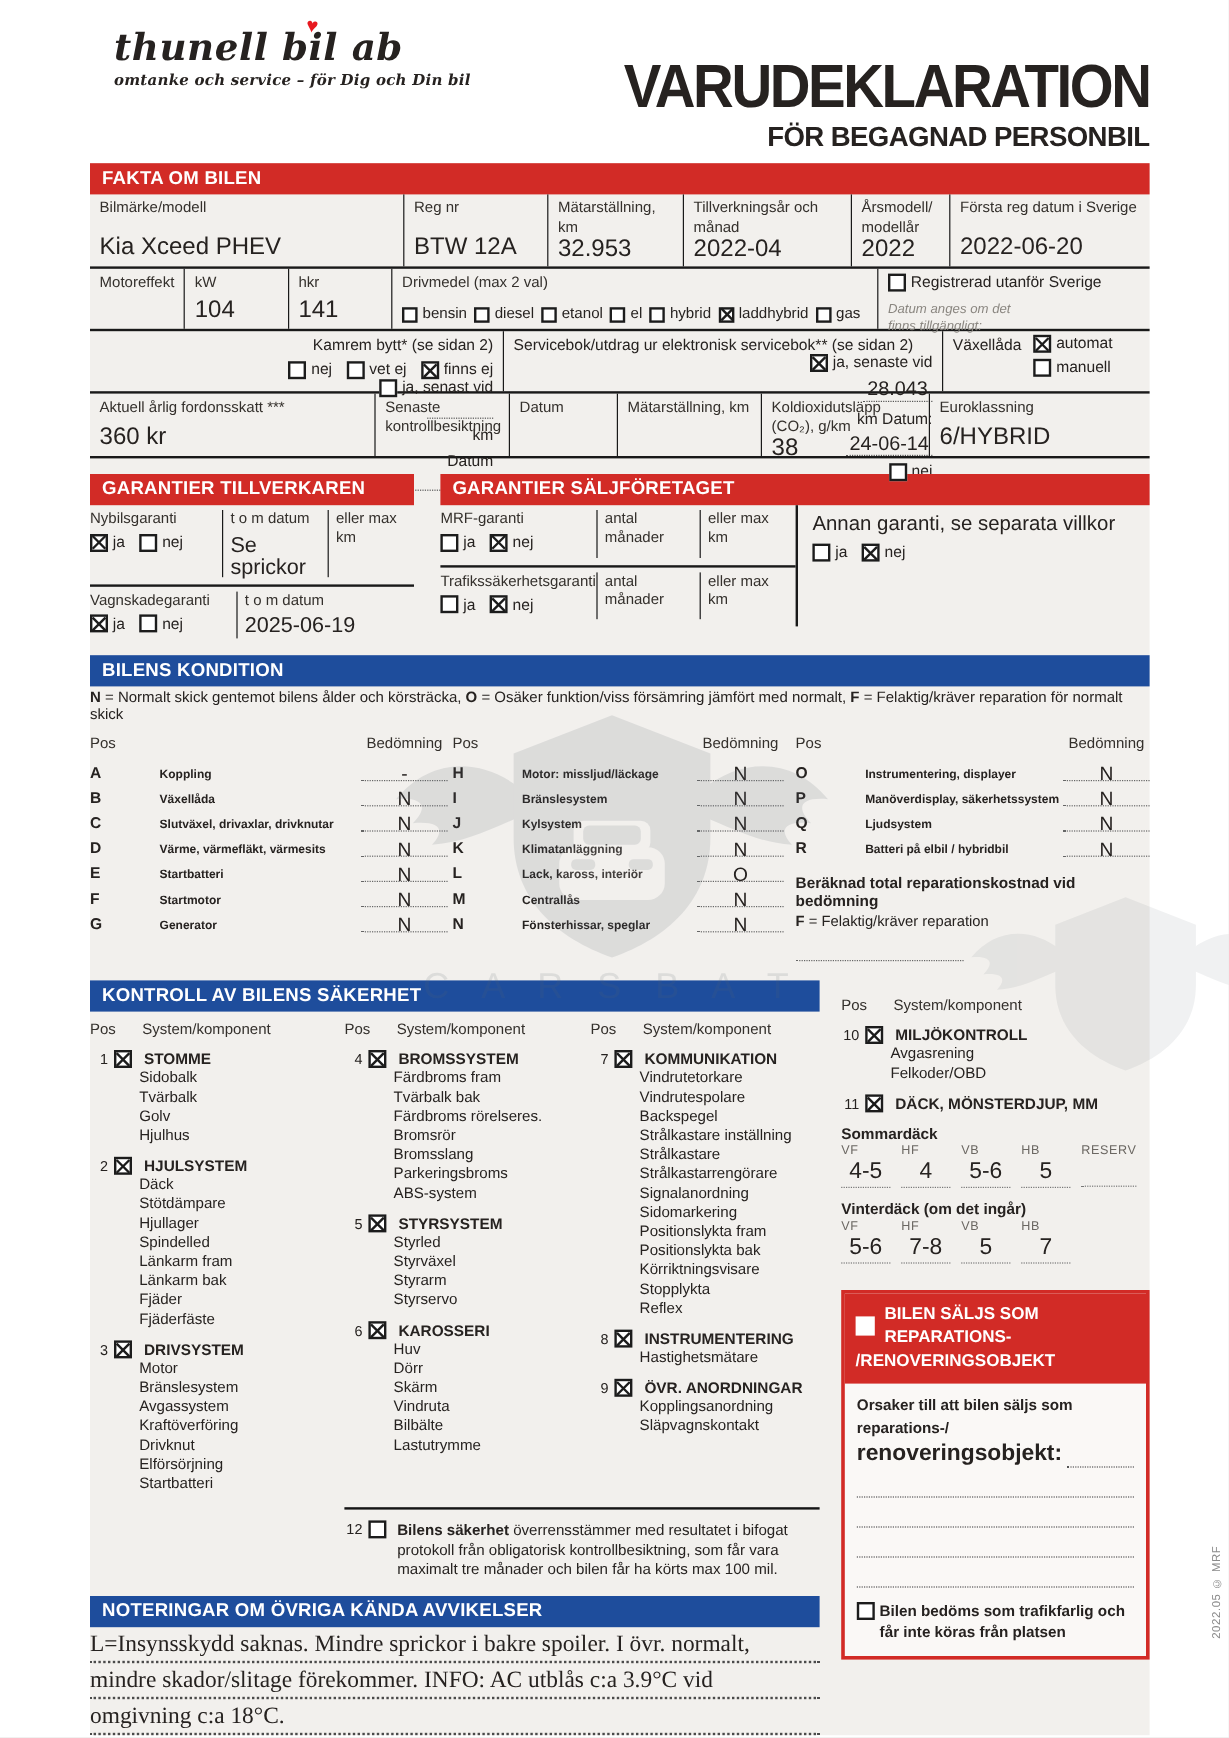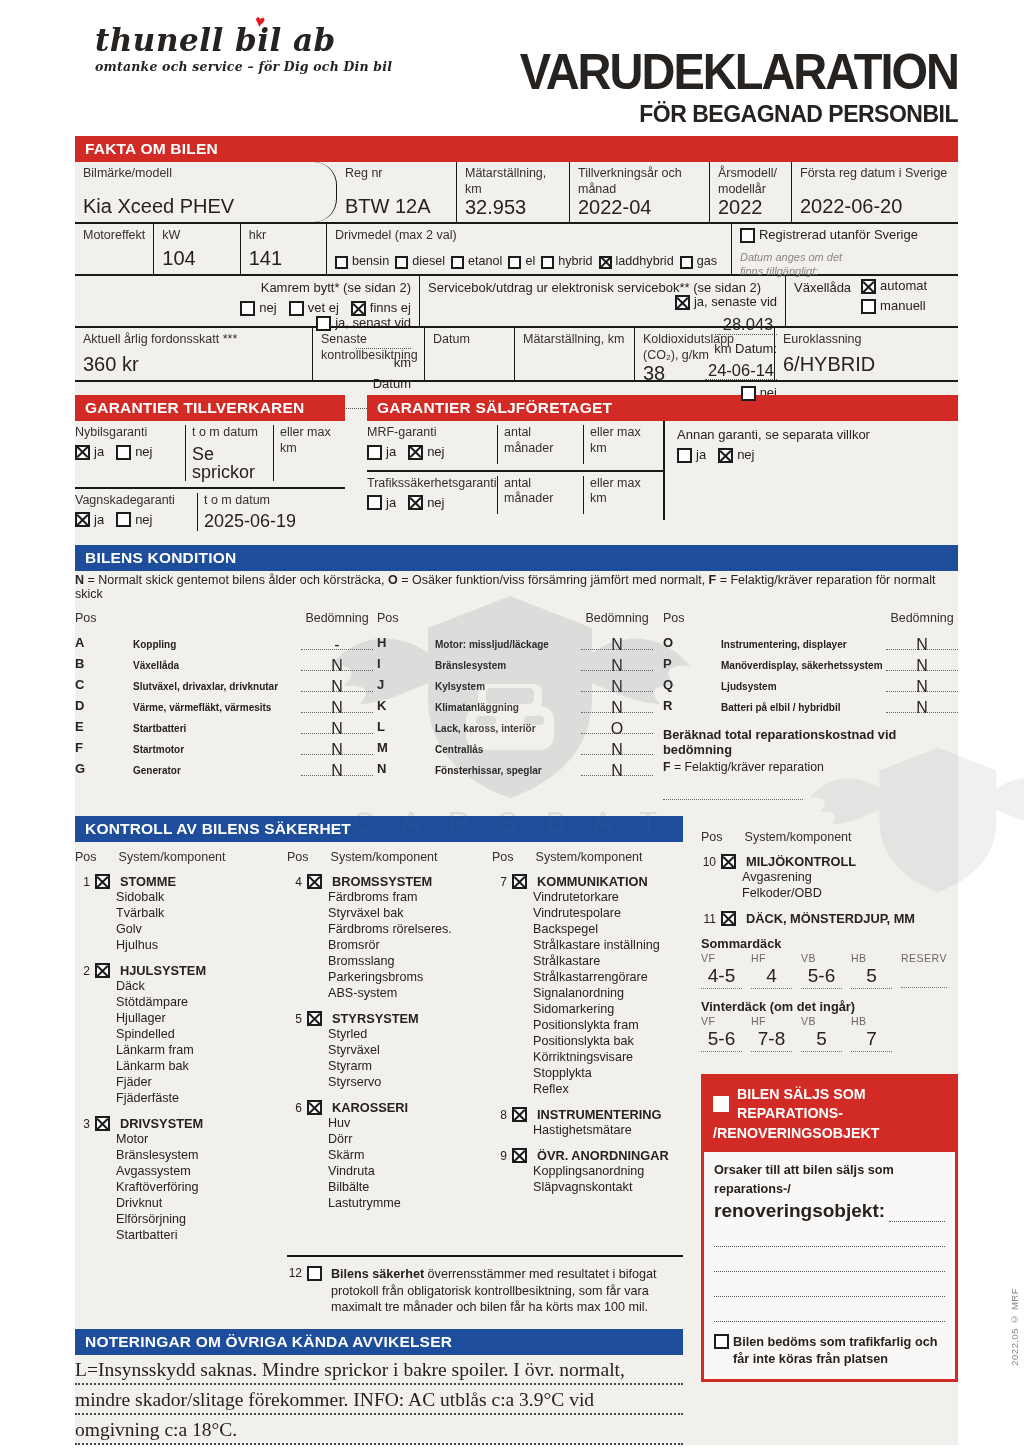--- a/index.html
+++ b/index.html
@@ -37,21 +37,21 @@
   .cb-opt{display:inline-flex;align-items:center;gap:4px;margin-right:12px;font-size:13px;line-height:1.1;}
   .cb-opt:last-child{margin-right:0;}
   .fill{display:inline-block;min-width:58px;text-align:center;border-bottom:1.7px dotted var(--dot);font-size:16.5px;line-height:1;padding:0 2px 1px;}
   .dots{display:inline-block;border-bottom:1.7px dotted var(--dot);height:12px;}
 
   
   .frow{display:flex;border-bottom:2.2px solid #191919;}
   .fcell{padding:4px 8px 5px;border-right:1.6px solid #191919;display:flex;flex-direction:column;}
   .fcell:last-child{border-right:none;}
   .r1{height:62px;} .r2{height:52px;} .r3{height:52px;} .r4{height:54px;}
-  .w1a{width:262px;border-radius:23px;} .w1b{width:120px;} .w1c{width:113px;} .w1d{width:140px;} .w1e{width:82px;} .w1f{flex:1;}
+  .w1a{width:262px;} .w1b{width:120px;} .w1c{width:113px;} .w1d{width:140px;} .w1e{width:82px;} .w1f{flex:1;}
   .w2a{width:82px;} .w2b{width:90px;} .w2c{width:90px;} .w2d{flex:1;} .w2e{width:237px;}
   .w3a{width:345px;} .w3b{flex:1;} .w3c{width:172px;}
   .w4a{width:238px;} .w4b{width:112px;} .w4c{width:90px;} .w4d{width:120px;} .w4e{width:140px;} .w4f{flex:1;}
   .drv .cb-opt{margin-right:6px;font-size:12.6px;}
   .drv .cb{width:13px;height:13px;}
   .drv .cb.checked::before,.drv .cb.checked::after{top:3.8px;left:-2px;width:14px;}
   .inline-line{display:flex;align-items:flex-end;gap:6px;font-size:13px;flex-wrap:nowrap;flex-direction:column;}
   .note-it{font-style:italic;color:#8a8680;font-size:11px;margin-top:3px;white-space:pre-line;line-height:1.3;}
   .gearbox{display:flex;gap:10px;}
   .gearbox .opts{display:flex;flex-direction:column;gap:5px;margin-top:-1px;}
@@ -62,21 +62,21 @@
   .g-row{display:flex;padding:4px 0 6px;min-height:46px;}
   .g-row.b{border-bottom:2px solid #191919;}
   .g-cell{padding:0 6px;display:flex;flex-direction:column;gap:4px;}
   .g-cell+.g-cell{border-left:1.6px solid #191919;}
   .gval{font-size:18px;line-height:1;}
   .la{width:110px;padding-left:0;} .lb{width:88px;} .lc{flex:1;}
   .ra{width:130px;padding-left:0;} .rb{width:86px;} .rc{width:76px;}
   .gs-body{display:flex;}
   .gs-main{width:296px;}
   .gs-side{border-left:2px solid #191919;padding:6px 0 0 12px;flex:1;display:flex;flex-direction:column;gap:6px;}
-  .lbl13{font-size:13px;}
+  .lbl13{font-size:17px;}
 
   
   .kond{padding:8px 0 14px;}
   .legend{font-size:12.5px;padding:2px 0 10px;}
   .kond-cols{display:flex;}
   .kond-col{display:flex;flex-direction:column;}
   .kc1{width:298px;} .kc2{width:280px;padding-left:4px;} .kc3{flex:1;padding-left:10px;}
   .kond-head{display:flex;justify-content:space-between;font-size:12.5px;color:#34302c;margin-bottom:4px;}
   .kond-head .bh{width:72px;text-align:center;}
   .grade-row{display:flex;align-items:flex-end;height:21px;}
@@ -693,21 +693,21 @@
                   </div>
               <div>
                     <div class="sys-group">
                       <div class="sys-head">
                         <span class="sys-num">4</span>
                         <span class="cb checked"></span>
                         <span class="sys-title">BROMSSYSTEM</span>
                       </div>
                       <div class="sys-items">
                         <div class="li-row">Färdbroms fram</div>
-                        <div class="li-row">Styrväxel bak</div>
+                        <div class="li-row">Tvärbalk bak</div>
                         <div class="li-row">Färdbroms rörelseres.</div>
                         <div class="li-row">Bromsrör</div>
                         <div class="li-row">Bromsslang</div>
                         <div class="li-row">Parkeringsbroms</div>
                         <div class="li-row">ABS-system</div>
                       </div>
                     </div>
                     <div class="sys-group">
                       <div class="sys-head">
                         <span class="sys-num">5</span>

